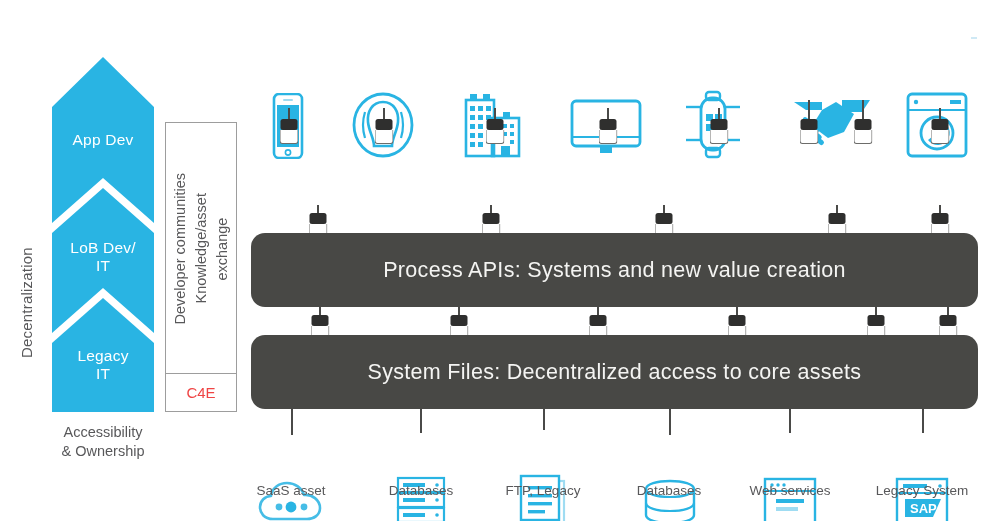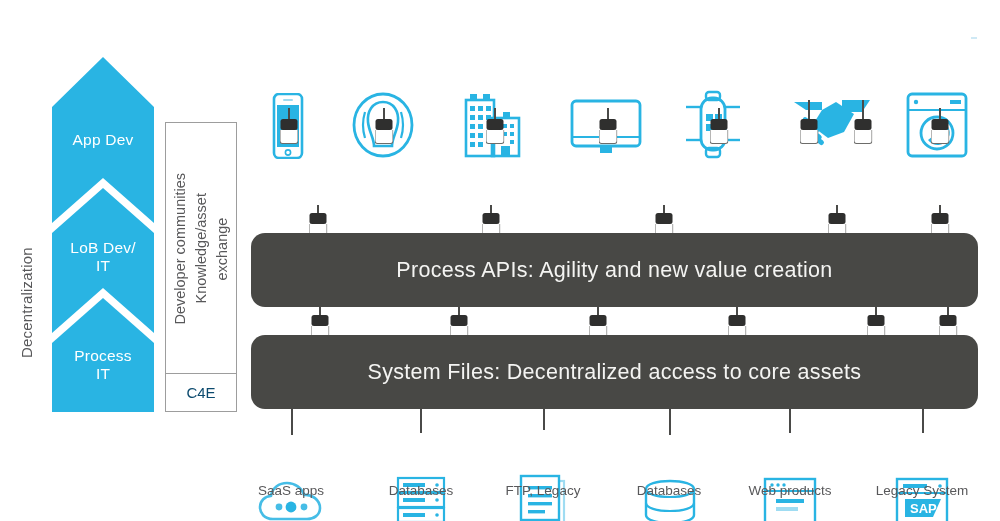--- a/index.html
+++ b/index.html
@@ -62,21 +62,21 @@
     color:#58585a;
     font-size:14.5px;
     line-height:21px;
     white-space:pre-line;
   }
   .c4e-bottom{
     position:absolute;left:0;right:0;bottom:0;
     box-sizing:border-box;
     border-top:1.4px solid #9d9d9d;
     display:flex;align-items:center;justify-content:center;
-    color:#0c4a6e;font-size:15px;
+    color:#ef4444;font-size:15px;
   }
 
   
   .layer{
     position:absolute;
     background:#484845;
     border-radius:14px;
     display:flex;align-items:center;justify-content:center;
     color:#f4f4f2;
     font-size:21.5px;
@@ -138,24 +138,28 @@
 
       <path d="M51 0 L102 50 L102 166 L51 121 L0 166 L0 50 Z" fill="#29b4e3"></path>
 
       <path d="M51 131 L102 176 L102 276 L51 231 L0 276 L0 176 Z" fill="#29b4e3"></path>
 
       <path d="M51 241 L102 286 L102 355 L0 355 L0 286 Z" fill="#29b4e3"></path>
     </svg>
     <div class="arrow-seg-label" style="top:74px;">App Dev</div>
     <div class="arrow-seg-label" style="top:182px;white-space:pre-line;">LoB Dev/
 IT</div>
-    <div class="arrow-seg-label" style="top:290px;white-space:pre-line;">Process
+    <div class="arrow-seg-label" style="top:290px;white-space:pre-line;">Legacy
 IT</div>
   </div>
 
+  <div class="bottom-cap" style="left:18px;top:423px;">
+    <div>Accessibility</div>
+    <div>&amp; Ownership</div>
+  </div>
 
   <div class="c4e-col" style="left:165px;top:122px;width:72px;height:290px;">
     <div class="c4e-top" style="height:252px;">
       <span>Developer communities
 Knowledge/asset
 exchange</span>
     </div>
     <div class="c4e-bottom" style="height:38px;">C4E</div>
   </div>
 
@@ -323,21 +327,21 @@
     <div class="wire" style="height:10px;"></div>
       <div class="plug" style="top:8px;"></div>
       <div class="socket" style="top:19px;"></div>
   </div>
   <div class="conn" style="left:930px;top:205px;width:20px;height:32px;">
     <div class="wire" style="height:10px;"></div>
       <div class="plug" style="top:8px;"></div>
       <div class="socket" style="top:19px;"></div>
   </div>
 
-  <div class="layer" style="left:251px;top:233px;width:727px;height:74px;">Process APIs: Agility and new value creation</div>
+  <div class="layer" style="left:251px;top:233px;width:727px;height:74px;">Process APIs: Systems and new value creation</div>
 
   <div class="conn" style="left:310px;top:307px;width:20px;height:32px;">
     <div class="wire" style="height:10px;"></div>
       <div class="plug" style="top:8px;"></div>
       <div class="socket" style="top:19px;"></div>
   </div>
   <div class="conn" style="left:449px;top:307px;width:20px;height:32px;">
     <div class="wire" style="height:10px;"></div>
       <div class="plug" style="top:8px;"></div>
       <div class="socket" style="top:19px;"></div>
@@ -374,21 +378,21 @@
 
   <div class="icon-tile" style="left:258px;top:433px;">
     <svg width="68" height="42" viewBox="0 0 68 42">
       <path d="M15 38 C6 38 2 32 2 26 C2 20 7 15 13 15 C14 7 21 2 29 2 C37 2 44 7 46 14
                C54 13 62 19 62 27 C62 34 56 38 49 38 Z" fill="none" stroke="#46bde6" stroke-width="2.6" stroke-linejoin="round"></path>
       <circle cx="21" cy="26" r="3.4" fill="#46bde6"></circle>
       <circle cx="33" cy="26" r="5.4" fill="#29b4e3"></circle>
       <circle cx="46" cy="26" r="3.4" fill="#46bde6"></circle>
     </svg>
   </div>
-  <div class="icon-cap" style="left:231px;top:483px;width:120px;">SaaS apps</div>
+  <div class="icon-cap" style="left:231px;top:483px;width:120px;">SaaS asset</div>
 
   <div class="icon-tile" style="left:396px;top:428px;">
     <svg width="50" height="48" viewBox="0 0 50 48">
       <rect x="2" y="2" width="46" height="14" fill="none" stroke="#29b4e3" stroke-width="2.2"></rect>
       <rect x="2" y="17" width="46" height="14" fill="none" stroke="#29b4e3" stroke-width="2.2"></rect>
       <rect x="2" y="32" width="46" height="14" fill="none" stroke="#29b4e3" stroke-width="2.2"></rect>
       <rect x="7" y="7" width="22" height="4" fill="#29b4e3"></rect>
       <rect x="7" y="22" width="22" height="4" fill="#29b4e3"></rect>
       <rect x="7" y="37" width="22" height="4" fill="#29b4e3"></rect>
       <circle cx="41" cy="9" r="1.8" fill="#29b4e3"></circle>
@@ -423,21 +427,21 @@
     <svg width="54" height="48" viewBox="0 0 54 48">
       <rect x="2" y="2" width="50" height="44" fill="none" stroke="#29b4e3" stroke-width="2.4"></rect>
       <line x1="2" y1="14" x2="52" y2="14" stroke="#29b4e3" stroke-width="2.2"></line>
       <circle cx="9" cy="8" r="1.7" fill="#29b4e3"></circle>
       <circle cx="15" cy="8" r="1.7" fill="#29b4e3"></circle>
       <circle cx="21" cy="8" r="1.7" fill="#29b4e3"></circle>
       <rect x="13" y="22" width="28" height="4" fill="#29b4e3"></rect>
       <rect x="13" y="30" width="22" height="4" fill="#9fdcf2"></rect>
     </svg>
   </div>
-  <div class="icon-cap" style="left:730px;top:483px;width:120px;">Web products</div>
+  <div class="icon-cap" style="left:730px;top:483px;width:120px;">Web services</div>
 
   <div class="icon-tile" style="left:895px;top:429px;">
     <svg width="54" height="48" viewBox="0 0 54 48">
       <rect x="2" y="2" width="50" height="44" fill="none" stroke="#29b4e3" stroke-width="2.4"></rect>
       <line x1="2" y1="16" x2="52" y2="16" stroke="#29b4e3" stroke-width="2.2"></line>
       <rect x="8" y="7" width="24" height="4" fill="#29b4e3"></rect>
       <circle cx="45" cy="9" r="1.8" fill="#29b4e3"></circle>
       <path d="M10 22 L46 22 L38 40 L10 40 Z" fill="#29b4e3"></path>
       <text x="15" y="36" font-family="'Liberation Sans',sans-serif" font-size="13" font-weight="bold" fill="#ffffff">SAP</text>
     </svg>

